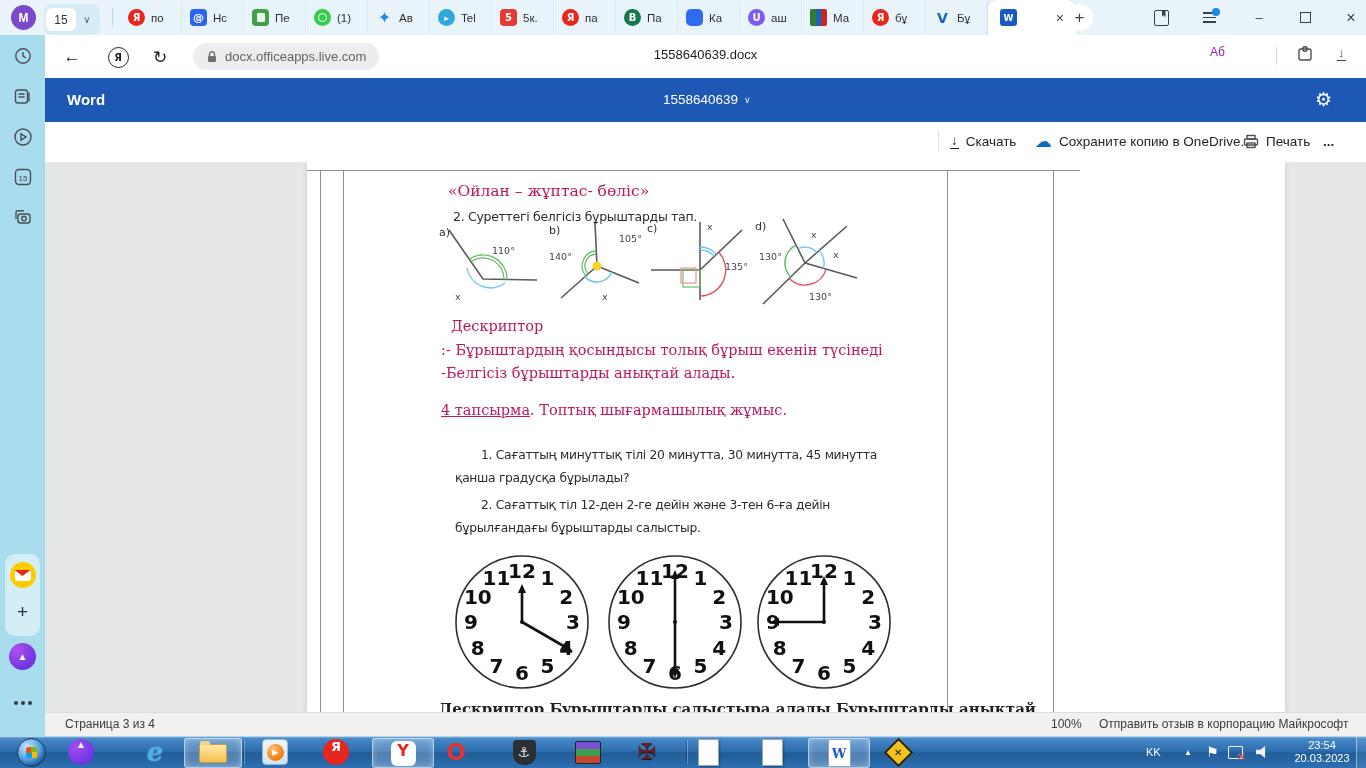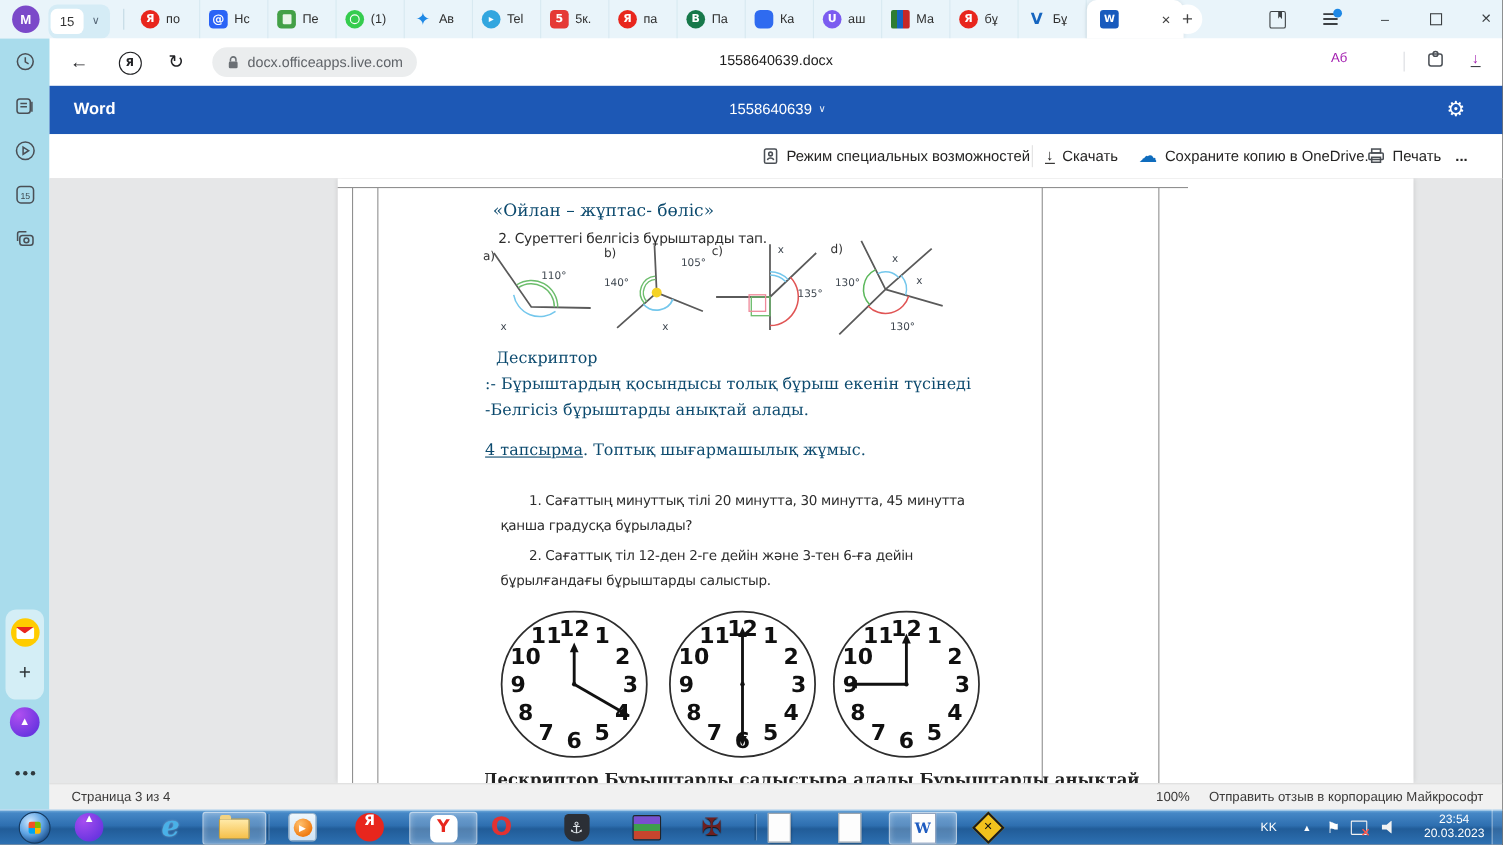--- a/index.html
+++ b/index.html
@@ -77,21 +77,21 @@
   .obtn{position:absolute;top:0;height:39px;display:flex;align-items:center;gap:7px;font-size:13.5px;color:#252423}
   .osep{position:absolute;left:893px;top:10px;width:1px;height:20px;background:#e1e1e1}
   .dl-ico{font-weight:bold;border-bottom:1.6px solid #252423;padding:0 1px;line-height:14px}
   .cloud{color:#0f6cbd;font-size:17px}
   svg.oic{stroke:#4a4f55;fill:none;stroke-width:1.4}
   
   .docarea{position:absolute;left:45px;top:162px;width:1321px;height:550px;background:#e6e7e8;overflow:hidden}
   .page{position:absolute;left:262px;top:0;width:978px;height:550px;background:#fff;box-shadow:0 0 5px rgba(0,0,0,.15)}
   .vl{position:absolute;top:8px;bottom:0;width:1px;background:#909090}
   .hl{position:absolute;left:0;top:8px;height:1px;background:#909090}
-  .ser{font-family:"DejaVu Serif","Liberation Serif",serif;color:#0c4a6e}
+  .ser{font-family:"DejaVu Serif","Liberation Serif",serif;color:#be185d}
   .prnt{font-family:"DejaVu Sans",sans-serif;color:#2c2c2c;letter-spacing:-.3px}
   .p-abs{position:absolute;white-space:nowrap}
   .qblock{position:absolute;font-size:12.3px;line-height:23px;text-indent:26px}
   .diag{position:absolute}
   .diag text{font:9.5px "DejaVu Sans",sans-serif;fill:#3f4750}
   .diag .dl{font-size:11px;fill:#333}
   .clock{position:absolute;width:140px;height:140px}
   .clipline{position:absolute;overflow:hidden;font:bold 15px "DejaVu Serif",serif;color:#222;line-height:15px;white-space:nowrap}
   
   .statusbar{position:absolute;left:45px;top:712px;width:1321px;height:24px;background:#f1f1f1;border-top:1px solid #dcdcdc;
@@ -306,28 +306,20 @@
   <div class="wordbar">
     <div class="wb-app">Word</div>
     <div class="wb-doc">
       <span>1558640639</span>
       <span class="chev">∨</span>
     </div>
     <div class="wb-gear">⚙</div>
   </div>
 
   <div class="otoolbar">
-    <div class="obtn" style="left:648px">
-      <svg width="15" height="16" viewBox="0 0 15 16" class="oic">
-          <rect x="2" y="1.5" width="11" height="13" rx="1.5"></rect>
-          <circle cx="7.5" cy="6" r="1.7"></circle>
-          <path d="M4.7 11.5c.5-2.4 5.1-2.4 5.6 0"></path>
-        </svg>
-      <span>Режим специальных возможностей</span>
-    </div>
     <div class="osep"></div>
     <div class="obtn" style="left:905px">
       <span class="dl-ico">↓</span>
       <span>Скачать</span>
     </div>
     <div class="obtn" style="left:990px">
       <span class="cloud">☁</span>
       <span>Сохраните копию в OneDrive.</span>
     </div>
     <div class="obtn" style="left:1198px">

